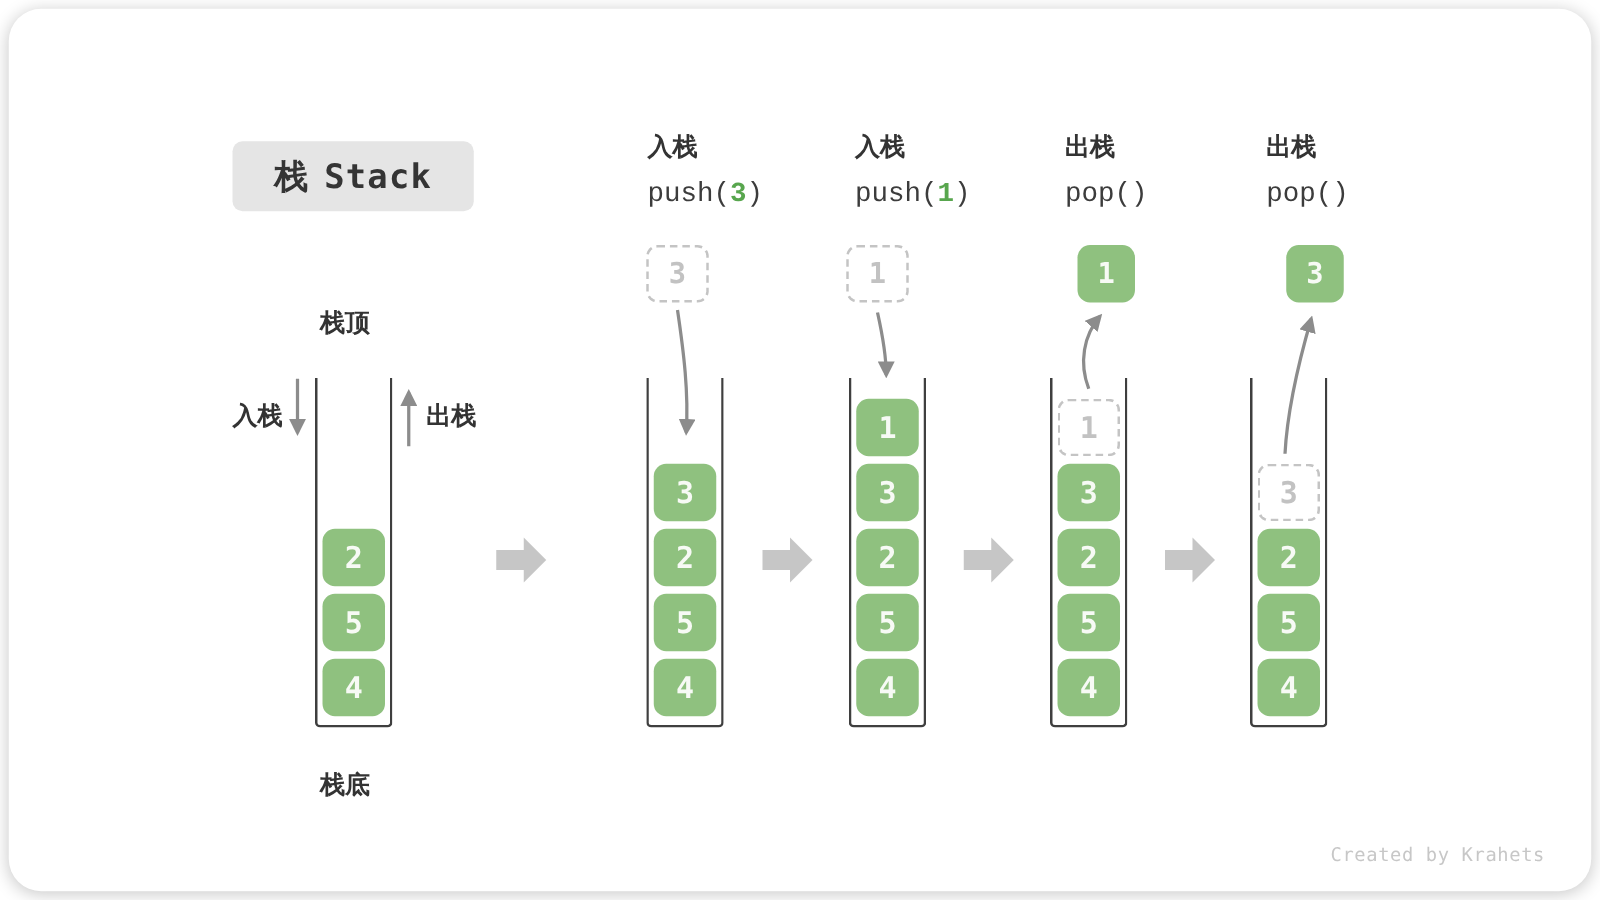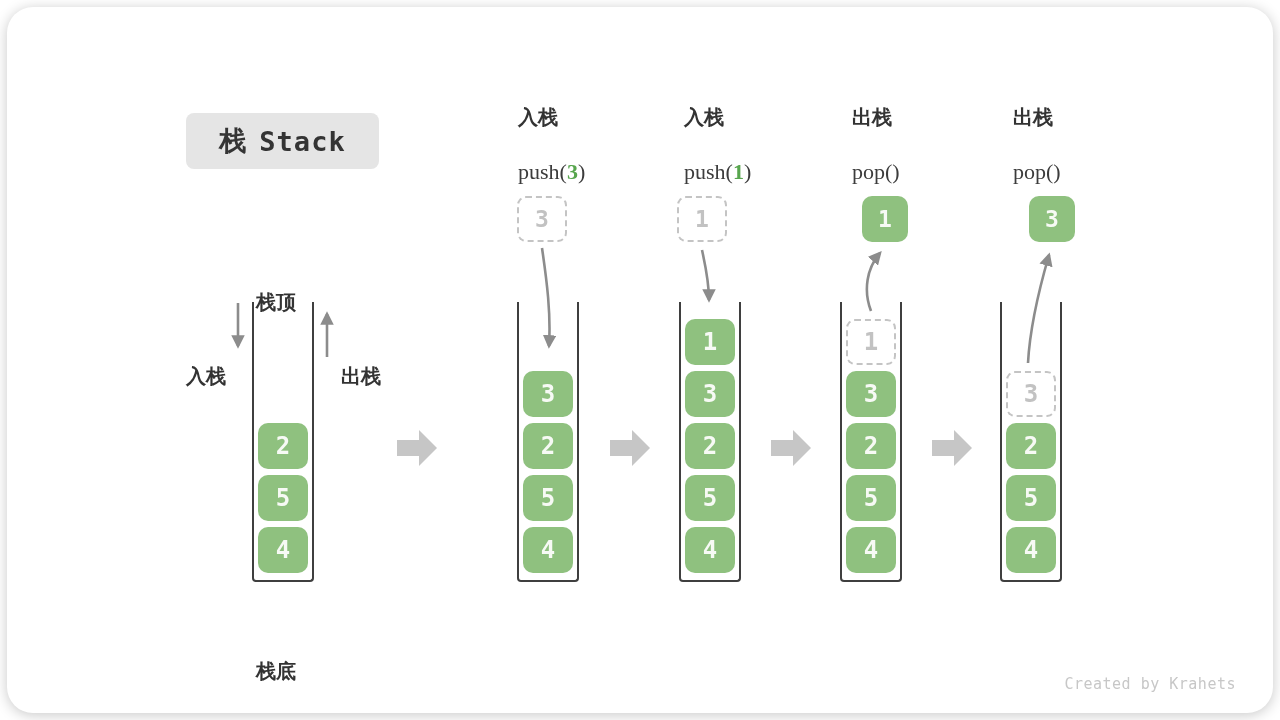--- a/index.html
+++ b/index.html
@@ -26,21 +26,20 @@
     position:absolute;left:186px;top:113px;width:193px;height:56px;
     background:var(--badge-bg);border-radius:8px;
     display:flex;align-items:center;justify-content:center;
     color:var(--text-dark);font-size:27px;letter-spacing:1px;
   }
   .badge .cn{font-weight:bold;margin-right:12px;}
   .badge .en{font-family:"DejaVu Sans Mono","Liberation Mono",monospace;font-weight:700;}
   .lbl{
     position:absolute;color:#333333;font-size:20px;font-weight:bold;
     white-space:nowrap;
-    margin-top:44px;
   }
   .lbl-top{left:256px;top:245px;}
   .lbl-bottom{left:256px;top:614px;}
   .lbl-push{left:186px;top:319px;}
   .lbl-pop{left:341px;top:319px;}
   .well{
     position:absolute;top:302px;width:62px;height:280px;box-sizing:border-box;
     border-left:2px solid var(--wall-dark);
     border-right:2px solid var(--wall-dark);
     border-bottom:2px solid var(--wall-dark);
@@ -67,22 +66,22 @@
   .float.dashed{
     width:50px;background:transparent;box-sizing:border-box;
     border:2px dashed var(--ghost-gray);color:#C2C2C2;
   }
   .float.solid{
     width:46px;background:var(--element-green);color:#F7FAF5;border-radius:10px;
   }
   .op{position:absolute;top:104px;white-space:nowrap;}
   .op-cn{color:#333333;font-size:20px;font-weight:bold;line-height:26px;}
   .op-code{
-    margin-top:28px;color:#3C3C3C;font-size:22px;line-height:28px;
-    font-family:Liberation Serif, serif;
+    margin-top:12px;color:#3C3C3C;font-size:22px;line-height:28px;
+    font-family:Liberation Mono, monospace;
   }
   .op-code .arg{color:var(--code-arg-green);font-weight:bold;}
   .watermark{
     position:absolute;right:44px;top:675px;color:#C7C7C7;font-size:15px;
     letter-spacing:0.5px;
     font-family:"DejaVu Sans Mono","Liberation Mono",monospace;
   }
   svg.overlay{position:absolute;left:0;top:0;pointer-events:none;}
 </style>
 </head>

